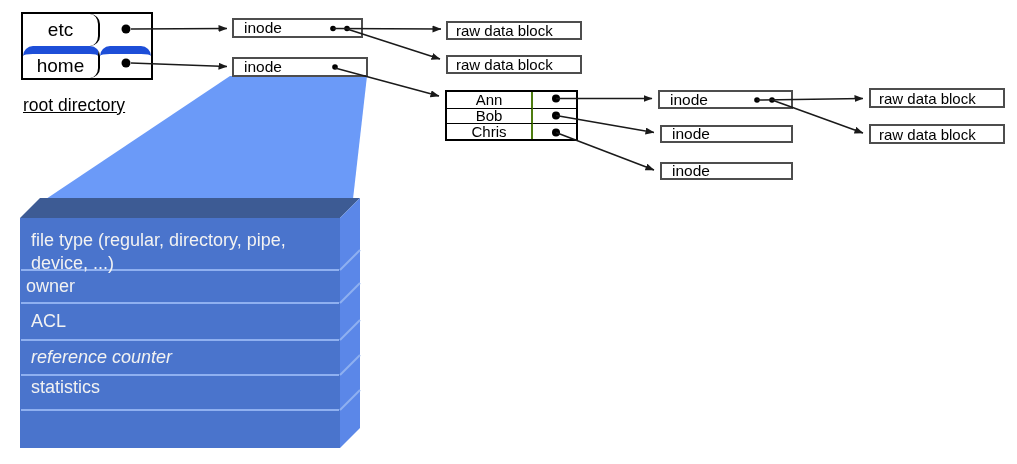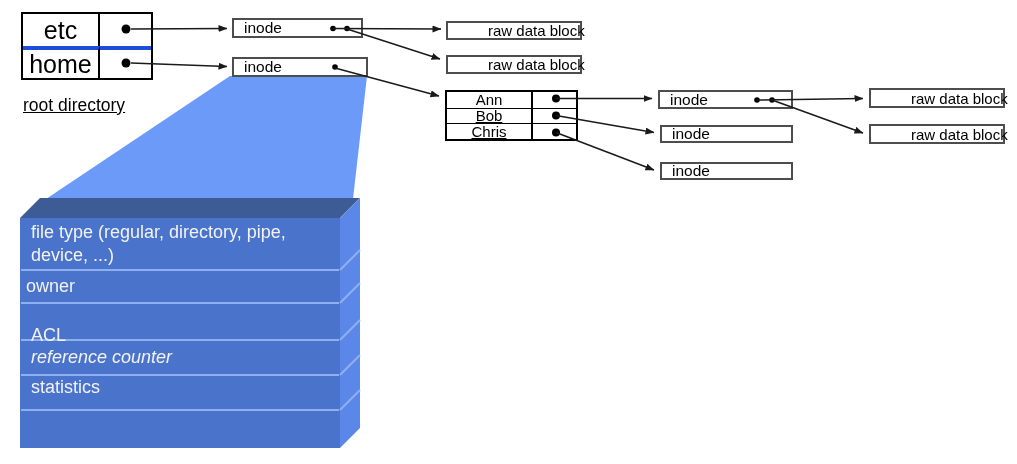--- a/index.html
+++ b/index.html
@@ -12,43 +12,43 @@
   .htm{position:absolute;z-index:2;box-sizing:border-box;}
   #fg-layer{z-index:3;}
 
   
   .wbox{
     background:#ffffff;border:2px solid #4d4d4d;
     display:flex;align-items:center;font-size:15.5px;line-height:1;
   }
   .wbox .lbl{padding-left:10px;white-space:nowrap;}
   .rdb{font-size:15px;}
-  .rdb .lbl{padding-left:0;margin-left:40px;}
+  .rdb .lbl{padding-left:8px;}
 
   
   .blktable{background:#ffffff;border:2px solid #000;display:grid;}
   #root-table{grid-template-columns:77px 51px;grid-template-rows:32px 32px;}
-  #root-table .cell{display:flex;align-items:center;justify-content:center;font-size:25px;}
+  #root-table .cell{display:flex;align-items:center;justify-content:center;font-size:19px;border-radius:10px;}
   #root-table .c-label{border-right:2px solid #000;}
-  #root-table .r2{border-top:4px solid #1d4ed8;}
+  #root-table .r2{border-top:8px solid #1d4ed8;}
 
   
   #home-table{grid-template-columns:86px 43px;grid-template-rows:15.6px 15.6px 15.6px;}
   #home-table .cell{display:flex;align-items:center;justify-content:center;font-size:15px;}
-  #home-table .c-label{border-right:2px solid #000000;}
-  #home-table .r2,#home-table .r3{border-top:1.5px solid #000;text-decoration:underline;}
+  #home-table .c-label{border-right:2px solid #4d7c0f;}
+  #home-table .r2,#home-table .r3{border-top:1.5px solid #000;}
 
   .caption{position:absolute;font-size:17.5px;z-index:2;text-decoration:underline;}
 
   
   .stack-text{
     position:absolute;z-index:2;color:#f2f2f2;font-size:18px;
     display:flex;align-items:center;padding-left:11px;box-sizing:border-box;
   }
-  .stack-text.wrap2{align-items:flex-start;padding-top:3px;line-height:23px;}
+  .stack-text.wrap2{align-items:flex-start;padding-top:11px;line-height:23px;}
 </style>
 </head>
 <body>
 
 <div id="stage">
 
   <svg id="bg-layer" class="layer" viewBox="0 0 1017 464">
     <polygon points="230,76 367,76 353,199 46,199" fill="#6b9af8"></polygon>
     <polygon points="20,218 40,198 360,198 340,218" fill="#3d5b94"></polygon>
     <polygon points="340,218 360,198 360,428 340,448" fill="#5b87e8"></polygon>
@@ -110,21 +110,21 @@
 
   <div class="wbox rdb htm" style="left:869px;top:88px;width:136px;height:20px;">
     <span class="lbl">raw data block</span>
   </div>
   <div class="wbox rdb htm" style="left:869px;top:124px;width:136px;height:20px;">
     <span class="lbl">raw data block</span>
   </div>
 
   <div class="stack-text wrap2" style="left:20px;top:218px;width:322px;height:52px;">file type (regular, directory, pipe, device, ...)</div>
   <div class="stack-text" style="left:20px;top:270px;width:320px;height:33px;padding-left:6px;">owner</div>
-  <div class="stack-text" style="left:20px;top:317px;width:320px;height:37px;">ACL</div>
+  <div class="stack-text" style="left:20px;top:303px;width:320px;height:37px;">ACL</div>
   <div class="stack-text" style="left:20px;top:340px;width:320px;height:35px;font-style:italic;">reference counter</div>
   <div class="stack-text" style="left:20px;top:375px;width:320px;height:24px;">statistics</div>
 
   <svg id="fg-layer" class="layer" viewBox="0 0 1017 464">
     <defs>
       <marker id="arr" markerWidth="9" markerHeight="8" refX="8.5" refY="3.5" orient="auto" markerUnits="userSpaceOnUse">
         <path d="M0,0 L9,3.5 L0,7 Z" fill="#1a1a1a"></path>
       </marker>
     </defs>
     <g fill="#000000">

